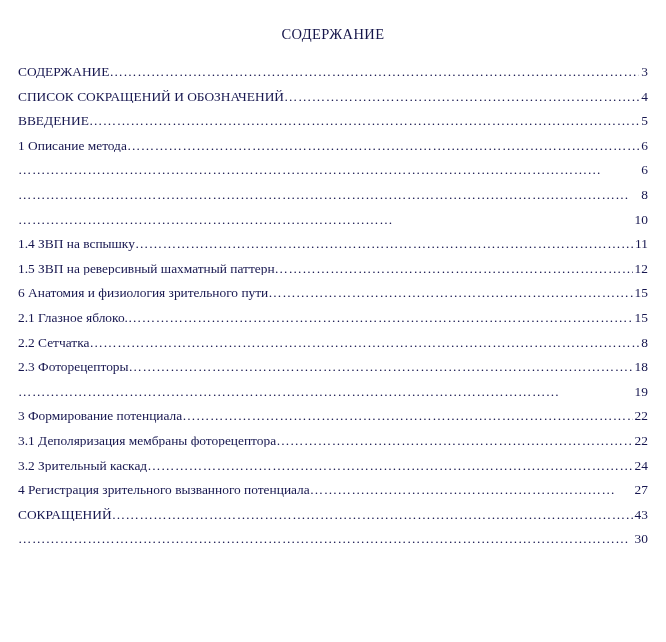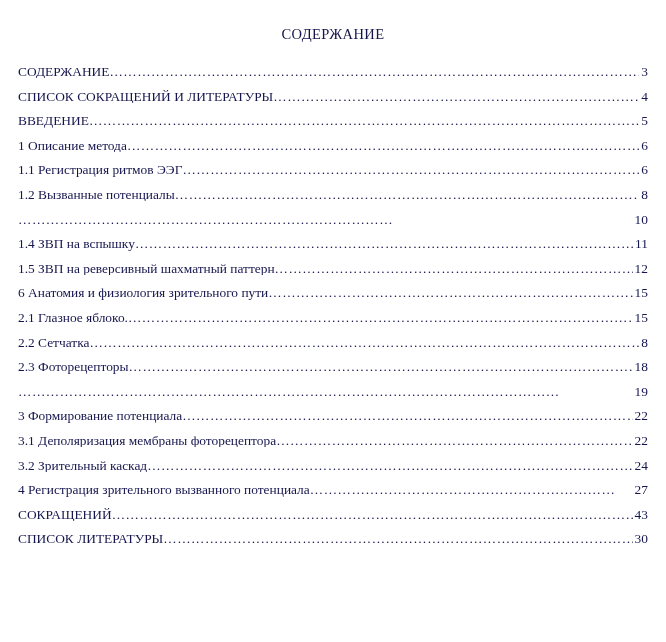--- a/index.html
+++ b/index.html
@@ -73,41 +73,39 @@
 
 <div class="page">
   <div class="doc-title">СОДЕРЖАНИЕ</div>
   <ul class="toc" id="toc-list">
       <li class="toc-entry major">
         <span class="entry-label">СОДЕРЖАНИЕ</span>
         <span class="leader">……………………………………………………………………………………………………………………………………………………………………</span>
         <span class="page-num">3</span>
       </li>
       <li class="toc-entry major">
-        <span class="entry-label">СПИСОК СОКРАЩЕНИЙ И ЛИТЕРАТУРЫ</span>
+        <span class="entry-label">СПИСОК СОКРАЩЕНИЙ И ОБОЗНАЧЕНИЙ</span>
         <span class="leader"> ……………………………………………………………………………………………………………</span>
         <span class="page-num">4</span>
       </li>
       <li class="toc-entry major">
         <span class="entry-label">ВВЕДЕНИЕ</span>
         <span class="leader"> ………………………………………………………………………………………………………………………………………………………</span>
         <span class="page-num">5</span>
       </li>
       <li class="toc-entry">
         <span class="entry-label">1 Описание метода</span>
         <span class="leader">…………………………………………………………………………………………………………………………………………</span>
         <span class="page-num">6</span>
       </li>
       <li class="toc-entry">
-        <span class="entry-label">1.1 Регистрация ритмов ЭЭГ</span>
         <span class="leader">………………………………………………………………………………………………………………</span>
         <span class="page-num">6</span>
       </li>
       <li class="toc-entry">
-        <span class="entry-label">1.2 Вызванные потенциалы</span>
         <span class="leader">……………………………………………………………………………………………………………………</span>
         <span class="page-num">8</span>
       </li>
       <li class="toc-entry">
         <span class="leader">………………………………………………………………………</span>
         <span class="page-num">10</span>
       </li>
       <li class="toc-entry">
         <span class="entry-label">1.4 ЗВП на вспышку</span>
         <span class="leader">……………………………………………………………………………………………………………………………</span>
@@ -161,18 +159,17 @@
         <span class="entry-label">4 Регистрация зрительного вызванного потенциала</span>
         <span class="leader">…………………………………………………………</span>
         <span class="page-num">27</span>
       </li>
       <li class="toc-entry major">
         <span class="entry-label">СОКРАЩЕНИЙ</span>
         <span class="leader">…………………………………………………………………………………………………………………………………………</span>
         <span class="page-num">43</span>
       </li>
       <li class="toc-entry major">
-        <span class="entry-label">СПИСОК ЛИТЕРАТУРЫ</span>
         <span class="leader">……………………………………………………………………………………………………………………</span>
         <span class="page-num">30</span>
       </li>
     </ul>
 </div>
 
 </body></html>

